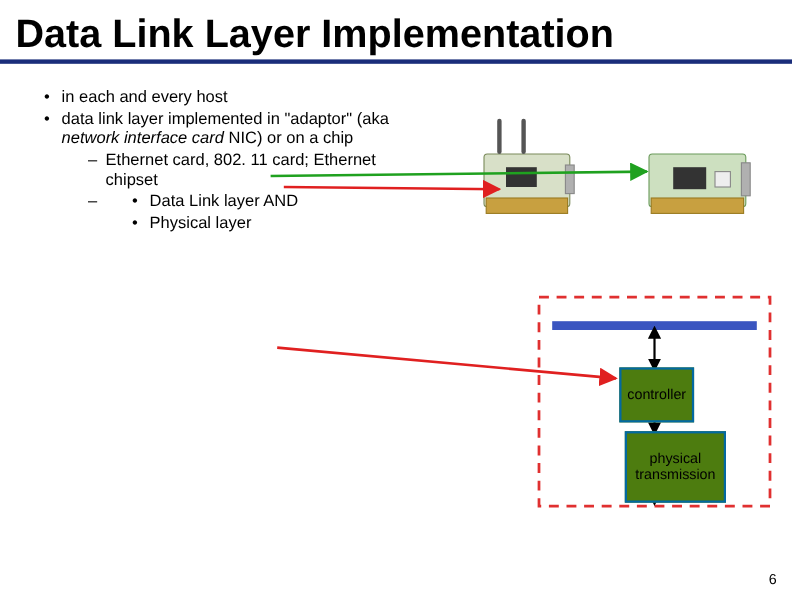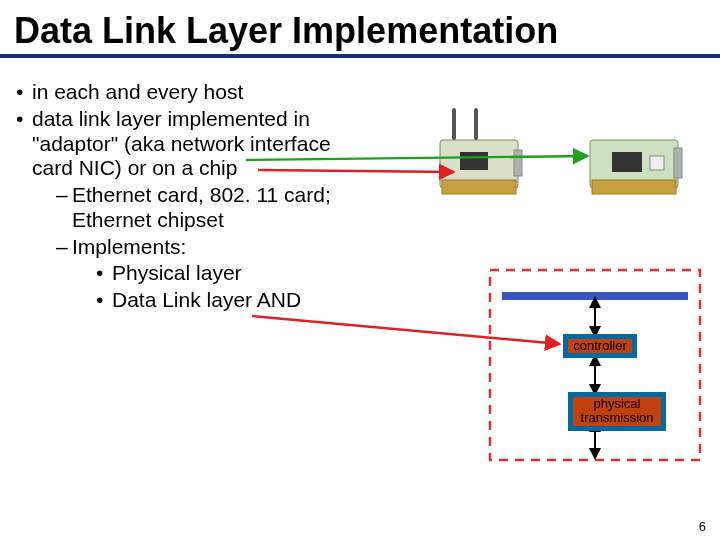--- a/index.html
+++ b/index.html
@@ -23,52 +23,52 @@
     position: absolute;
     top: 54px;
     left: 0;
     width: 720px;
     height: 0;
     border-top: 4px solid #1a2d7a;
   }
   .body {
     position: absolute;
     top: 80px;
-    left: 16px;
+    left: 40px;
     width: 340px;
-    font-size: 21px;
+    font-size: 15px;
     line-height: 1.18;
   }
   ul.l1 { list-style: none; margin: 0; padding: 0; }
   ul.l1 > li { position: relative; padding-left: 16px; margin: 0 0 2px 0; }
   ul.l1 > li::before { content: "•"; position: absolute; left: 0; top: 0; }
   ul.l2 { list-style: none; margin: 2px 0 0 0; padding: 0 0 0 24px; }
   ul.l2 > li { position: relative; padding-left: 16px; margin: 0 0 2px 0; }
   ul.l2 > li::before { content: "–"; position: absolute; left: 0; top: 0; }
   ul.l3 { list-style: none; margin: 2px 0 0 0; padding: 0 0 0 24px; }
   ul.l3 > li { position: relative; padding-left: 16px; margin: 0 0 2px 0; }
   ul.l3 > li::before { content: "•"; position: absolute; left: 0; top: 0; }
-  .em { }
+  .em { font-style: italic; }
 
   .figure {
     position: absolute;
     top: 100px;
     left: 420px;
     width: 290px;
     height: 380px;
   }
   .figure svg { position: absolute; top: 0; left: 0; }
 
   .label-box {
     position: absolute;
-    border: 5px solid #0369a1;
-    background: #c2410c;
+    border: 2px solid #0369a1;
+    background: #4d7c0f;
     font-size: 13px;
     text-align: center;
-    padding: 0 4px;
+    padding: 16px 4px;
     line-height: 1.1;
   }
 
   .pagenum {
     position: absolute;
     bottom: 6px;
     right: 14px;
     font-size: 13px;
     color: #000;
   }
@@ -83,24 +83,23 @@
 <div class="rule"></div>
 
 <div class="body">
   <ul class="l1">
     <li><span>in each and every host</span></li>
     <li>
       <span>data link layer implemented in "adaptor" (aka </span><span class="em">network interface card</span><span> NIC) or on a chip</span>
       <ul class="l2">
         <li><span>Ethernet card, 802. 11 card; Ethernet chipset</span></li>
         <li>
-          <span>Implements:</span>
           <ul class="l3">
+            <li><span>Data Link layer AND</span></li>
             <li><span>Physical layer</span></li>
-            <li><span>Data Link layer AND</span></li>
           </ul>
         </li>
       </ul>
     </li>
   </ul>
 </div>
 
 <div class="figure">
   <svg width="290" height="380">
 

